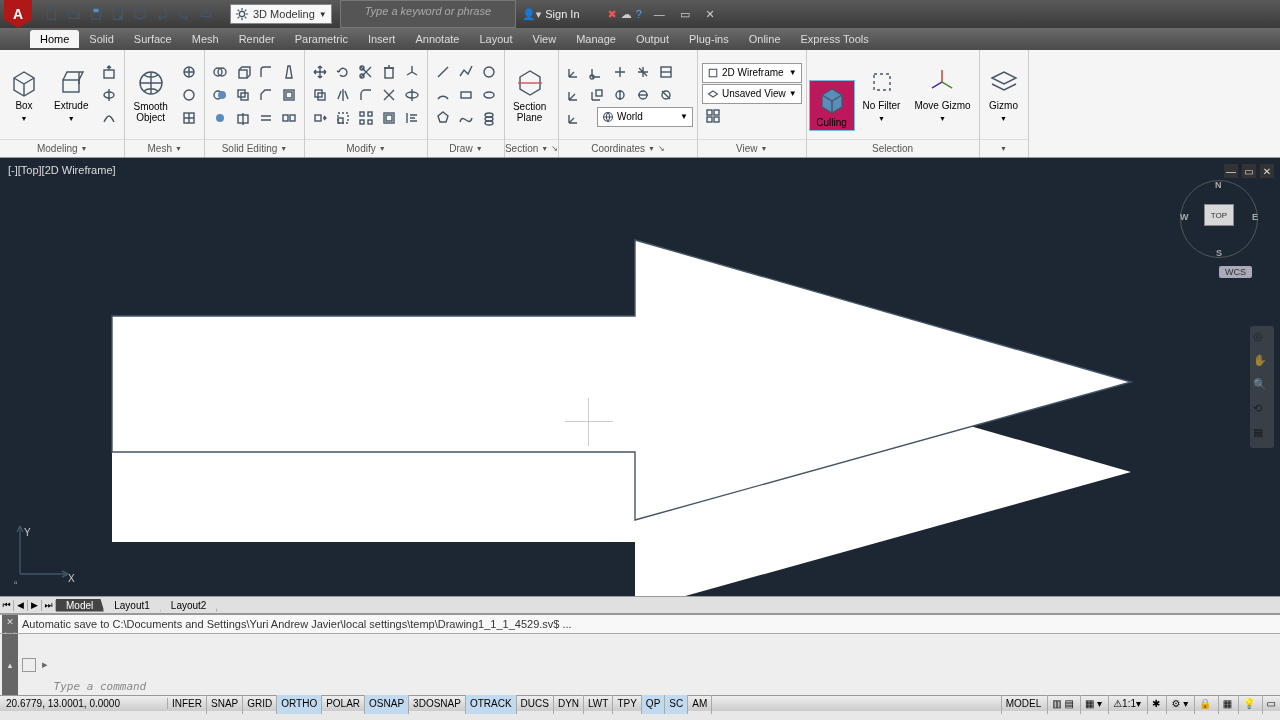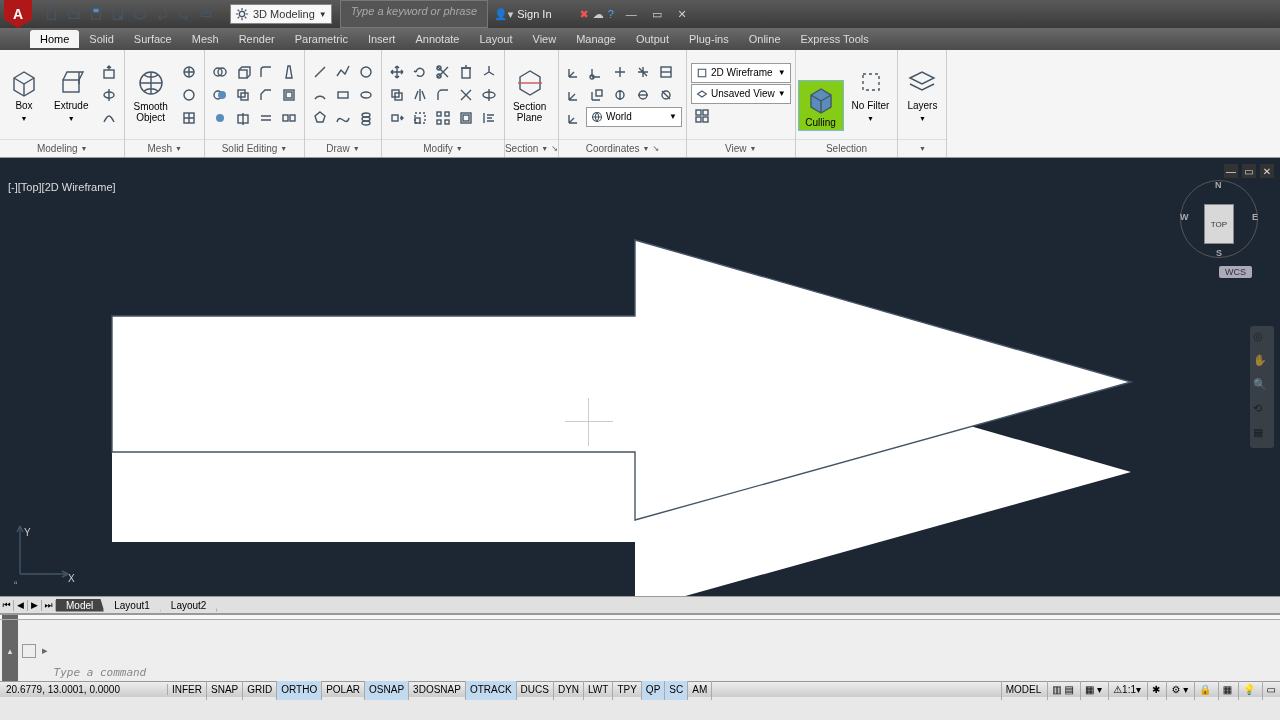--- a/index.html
+++ b/index.html
@@ -6,54 +6,54 @@
 body { width:1280px; height:720px; background:#e8e8e8; overflow:hidden; font-size:11px; }
 .titlebar { height:28px; background:linear-gradient(#5a5a5a,#3a3a3a); display:flex; align-items:center; color:#ccc; }
 .app-icon { width:28px; height:28px; background:#b01818; clip-path:polygon(0 0,100% 0,100% 70%,50% 100%,0 70%); margin:0 4px; display:flex; justify-content:center; align-items:center; color:#fff; font-weight:bold; font-size:14px; }
 .qat { display:flex; gap:2px; padding:0 6px; }
 .qat-btn { height:20px; min-width:20px; padding:0 2px; display:flex; align-items:center; justify-content:center; cursor:pointer; }
 .qat-btn svg { width:14px; height:14px; }
 .ws-sel { background:#f8f8f8; border:1px solid #888; height:20px; margin:0 8px; display:flex; align-items:center; padding:0 4px; gap:4px; color:#333; }
 .ws-sel .gear { width:14px; height:14px; }
 .titlebar-center { flex:1; text-align:center; font-size:12px; color:#ddd; }
 .titlebar-right { display:flex; align-items:center; gap:6px; padding-right:6px; }
-.search-box { background:#555; border:1px solid #777; height:28px; padding:0 10px; color:#aaa; font-style:italic; line-height:20px; min-width:120px; }
+.search-box { background:#555; border:1px solid #777; height:28px; padding:0 24px; color:#aaa; font-style:italic; line-height:20px; min-width:120px; }
 .win-controls span { padding:0 6px; cursor:pointer; }
 .infocenter { display:flex; gap:4px; align-items:center; }
 
 .tabstrip { height:22px; background:linear-gradient(#6a6a6a,#4a4a4a); display:flex; align-items:center; padding-left:30px; }
 .tab { padding:3px 10px; color:#ddd; font-size:11px; cursor:pointer; border-top-left-radius:3px; border-top-right-radius:3px; }
 .tab.active { background:#f5f5f5; color:#000; }
 
 .ribbon { height:108px; background:#f5f5f5; border-bottom:1px solid #999; display:flex; }
 .panel { display:flex; flex-direction:column; border-right:1px solid #ccc; }
 .panel-body { flex:1; display:flex; align-items:center; padding:2px; gap:2px; }
 .panel-title { height:18px; font-size:10px; color:#555; text-align:center; border-top:1px solid #ddd; display:flex; align-items:center; justify-content:center; gap:3px; }
 .panel-title .dd { font-size:7px; }
 .bigbtn { display:flex; flex-direction:column; align-items:center; justify-content:center; padding:2px 6px; cursor:pointer; gap:2px; min-width:44px; }
 .bigbtn .ico { width:32px; height:32px; }
 .bigbtn span { font-size:10px; text-align:center; line-height:11px; }
-.bigbtn.active { background:#84cc16; border:1px solid #7ab6e0;margin-top:21px; }
+.bigbtn.active { background:#be185d; border:1px solid #7ab6e0;margin-top:21px; }
 .toolgrid { display:grid; grid-template-rows:repeat(3,22px); gap:1px; padding:2px; }
 .toolgrid.c1 { grid-template-columns:22px; }
 .toolgrid.c3 { grid-template-columns:repeat(3,22px); }
 .toolgrid.c4 { grid-template-columns:repeat(4,22px); }
 .tbtn { width:22px; height:22px; display:flex; align-items:center; justify-content:center; cursor:pointer; border:1px solid transparent; }
 .tbtn svg { width:16px; height:16px; }
 .combo { background:#fff; border:1px solid #999; height:20px; display:flex; align-items:center; padding:0 4px; gap:3px; font-size:10px; min-width:96px; }
 .combo .dd { margin-left:auto; font-size:8px; }
 .coord-col { display:flex; flex-direction:column; gap:1px; padding:2px; }
 
 .canvas-wrap { position:relative; height:438px; background:#1d2733; }
-.viewport-label { position:absolute; top:23px; left:8px; color:#ddd; font-size:11px; }
+.viewport-label { position:absolute; top:6px; left:8px; color:#ddd; font-size:11px; }
 .view-ctrls { position:absolute; top:6px; right:6px; display:flex; gap:4px; }
 .vc { width:14px; height:14px; background:#333; color:#ddd; display:flex; align-items:center; justify-content:center; font-size:10px; cursor:pointer; }
 .viewcube { position:absolute; top:22px; right:22px; width:78px; height:78px; }
 .viewcube .ring { position:absolute; inset:0; border:1px solid #555; border-radius:50%; }
-.viewcube .cube { position:absolute; top:24px; left:24px; width:30px; height:40px; background:#d8d8d8; border:1px solid #888; color:#333; font-size:8px; display:flex; align-items:center; justify-content:center; }
+.viewcube .cube { position:absolute; top:24px; left:24px; width:30px; height:22px; background:#d8d8d8; border:1px solid #888; color:#333; font-size:8px; display:flex; align-items:center; justify-content:center; }
 .viewcube .dir { position:absolute; color:#aaa; font-size:9px; font-weight:bold; }
 .wcs-badge { position:absolute; top:108px; right:28px; background:#aab; color:#333; font-size:9px; padding:1px 6px; border-radius:2px; }
 .navbar { position:absolute; top:168px; right:6px; width:24px; background:rgba(120,120,120,.3); border-radius:3px; padding:4px 0; display:flex; flex-direction:column; gap:6px; align-items:center; }
 .navbar div { width:18px; height:18px; opacity:.5; }
 .crosshair { position:absolute; top:240px; left:565px; width:48px; height:48px; }
 .crosshair::before,.crosshair::after { content:""; position:absolute; background:#ccc; }
 .crosshair::before { left:23px; top:0; width:1px; height:48px; }
 .crosshair::after { top:23px; left:0; height:1px; width:48px; }
 .ucs { position:absolute; bottom:10px; left:10px; color:#ccc; font-size:10px; }
 
@@ -329,78 +329,20 @@
       </div>
     </div>
     <div class="panel-title">
         <span>Solid Editing</span>
         <span class="dd">▼</span>
       </div>
   </div>
 
   <div class="panel">
     <div class="panel-body">
-      <div class="toolgrid c3">
-        <div class="tbtn">
-            <svg viewBox="0 0 16 16">
-              <path d="M3 13L13 3"></path>
-            </svg>
-          </div>
-        <div class="tbtn">
-            <svg viewBox="0 0 16 16">
-              <path d="M2 12l4-6 4 4 4-8"></path>
-            </svg>
-          </div>
-        <div class="tbtn">
-            <svg viewBox="0 0 16 16">
-              <circle cx="8" cy="8" r="5"></circle>
-            </svg>
-          </div>
-        <div class="tbtn">
-            <svg viewBox="0 0 16 16">
-              <path d="M3 12a6 6 0 0 1 10 0"></path>
-            </svg>
-          </div>
-        <div class="tbtn">
-            <svg viewBox="0 0 16 16">
-              <rect x="3" y="5" width="10" height="6"></rect>
-            </svg>
-          </div>
-        <div class="tbtn">
-            <svg viewBox="0 0 16 16">
-              <ellipse cx="8" cy="8" rx="5" ry="3"></ellipse>
-            </svg>
-          </div>
-        <div class="tbtn">
-            <svg viewBox="0 0 16 16">
-              <path d="M8 2l5 4-2 6H5l-2-6z"></path>
-            </svg>
-          </div>
-        <div class="tbtn">
-            <svg viewBox="0 0 16 16">
-              <path d="M2 12c3-10 9 6 12-4"></path>
-            </svg>
-          </div>
-        <div class="tbtn">
-            <svg viewBox="0 0 16 16">
-              <ellipse cx="8" cy="5" rx="4" ry="2"></ellipse>
-              <ellipse cx="8" cy="9" rx="4" ry="2"></ellipse>
-              <ellipse cx="8" cy="13" rx="4" ry="2"></ellipse>
-            </svg>
-          </div>
-      </div>
-    </div>
-    <div class="panel-title">
-        <span>Draw</span>
-        <span class="dd">▼</span>
-      </div>
-  </div>
-
-  <div class="panel">
-    <div class="panel-body">
       <div class="toolgrid" style="grid-template-columns:repeat(5,22px)">
         <div class="tbtn">
             <svg viewBox="0 0 16 16">
               <path d="M8 2v12M2 8h12M8 2l-2 2M8 2l2 2M8 14l-2-2M8 14l2-2M2 8l2-2M2 8l2 2M14 8l-2-2M14 8l-2 2"></path>
             </svg>
           </div>
         <div class="tbtn">
             <svg viewBox="0 0 16 16">
               <path d="M4 8a4 4 0 1 1 1 3M4 8l-2-1M4 8l1-2"></path>
             </svg>
@@ -478,20 +420,78 @@
           </div>
         <div class="tbtn">
             <svg viewBox="0 0 16 16">
               <path d="M3 3v10M6 5h7M6 8h5M6 11h7"></path>
             </svg>
           </div>
       </div>
     </div>
     <div class="panel-title">
         <span>Modify</span>
+        <span class="dd">▼</span>
+      </div>
+  </div>
+
+  <div class="panel">
+    <div class="panel-body">
+      <div class="toolgrid c3">
+        <div class="tbtn">
+            <svg viewBox="0 0 16 16">
+              <path d="M3 13L13 3"></path>
+            </svg>
+          </div>
+        <div class="tbtn">
+            <svg viewBox="0 0 16 16">
+              <path d="M2 12l4-6 4 4 4-8"></path>
+            </svg>
+          </div>
+        <div class="tbtn">
+            <svg viewBox="0 0 16 16">
+              <circle cx="8" cy="8" r="5"></circle>
+            </svg>
+          </div>
+        <div class="tbtn">
+            <svg viewBox="0 0 16 16">
+              <path d="M3 12a6 6 0 0 1 10 0"></path>
+            </svg>
+          </div>
+        <div class="tbtn">
+            <svg viewBox="0 0 16 16">
+              <rect x="3" y="5" width="10" height="6"></rect>
+            </svg>
+          </div>
+        <div class="tbtn">
+            <svg viewBox="0 0 16 16">
+              <ellipse cx="8" cy="8" rx="5" ry="3"></ellipse>
+            </svg>
+          </div>
+        <div class="tbtn">
+            <svg viewBox="0 0 16 16">
+              <path d="M8 2l5 4-2 6H5l-2-6z"></path>
+            </svg>
+          </div>
+        <div class="tbtn">
+            <svg viewBox="0 0 16 16">
+              <path d="M2 12c3-10 9 6 12-4"></path>
+            </svg>
+          </div>
+        <div class="tbtn">
+            <svg viewBox="0 0 16 16">
+              <ellipse cx="8" cy="5" rx="4" ry="2"></ellipse>
+              <ellipse cx="8" cy="9" rx="4" ry="2"></ellipse>
+              <ellipse cx="8" cy="13" rx="4" ry="2"></ellipse>
+            </svg>
+          </div>
+      </div>
+    </div>
+    <div class="panel-title">
+        <span>Draw</span>
         <span class="dd">▼</span>
       </div>
   </div>
 
   <div class="panel">
     <div class="panel-body">
       <div class="bigbtn">
         <svg class="ico" viewBox="0 0 32 32">
             <path d="M6 10l10-6 10 6v12l-10 6-10-6z"></path>
             <path d="M4 16h24" stroke="#c55"></path>
@@ -563,21 +563,21 @@
                 <circle cx="8" cy="8" r="4"></circle>
               </svg>
             </div>
           <div class="tbtn">
               <svg viewBox="0 0 16 16">
                 <path d="M4 4l8 8"></path>
                 <circle cx="8" cy="8" r="4"></circle>
               </svg>
             </div>
         </div>
-        <div style="display:flex;gap:1px">
+        <div style="display:flex;gap:12px">
           <div class="tbtn">
               <svg viewBox="0 0 16 16">
                 <path d="M3 13V5M3 13h8M3 13l5-5"></path>
               </svg>
             </div>
           <div class="combo">
               <svg width="12" height="12" viewBox="0 0 16 16">
                 <circle cx="8" cy="8" r="6"></circle>
                 <path d="M2 8h12M8 2c3 4 3 8 0 12M8 2c-3 4-3 8 0 12"></path>
               </svg>
@@ -638,34 +638,43 @@
           </svg>
         <span>Culling</span>
       </div>
       <div class="bigbtn">
         <svg class="ico" viewBox="0 0 32 32">
             <rect x="8" y="8" width="16" height="16" stroke-dasharray="3"></rect>
           </svg>
         <span>No Filter</span>
           <span style="font-size:7px">▼</span>
       </div>
+      <div class="bigbtn">
+        <svg class="ico" viewBox="0 0 32 32">
+            <path d="M16 4v12M16 16l10 6M16 16l-10 6" stroke="#c33"></path>
+            <path d="M16 16l10 6" stroke="#3a3"></path>
+            <path d="M16 16l-10 6" stroke="#33c"></path>
+          </svg>
+        <span>Move Gizmo</span>
+          <span style="font-size:7px">▼</span>
+      </div>
     </div>
     <div class="panel-title">
         <span>Selection</span>
       </div>
   </div>
 
   <div class="panel">
     <div class="panel-body">
       <div class="bigbtn">
         <svg class="ico" viewBox="0 0 32 32">
             <path d="M4 12l12-6 12 6-12 6z"></path>
             <path d="M4 18l12 6 12-6"></path>
           </svg>
-        <span>Layers</span>
+        <span>Gizmo</span>
           <span style="font-size:7px">▼</span>
       </div>
     </div>
     <div class="panel-title">
         <span class="dd">▼</span>
       </div>
   </div>
 
 </div>
 
@@ -724,20 +733,21 @@
   <div class="ltab active">Model</div>
   <div class="ltab">Layout1</div>
   <div class="ltab">Layout2</div>
 </div>
 
 <div class="cmd-history">
   <div class="side">
       <span>✕</span>
       <span>⋮⋮</span>
     </div>
+  <div>Automatic save to C:\Documents and Settings\Yuri Andrew Javier\local settings\temp\Drawing1_1_1_4529.sv$ ...</div>
 </div>
 <div class="cmd-input-row">
   <div class="side">
       <span>▴</span>
     </div>
   <div class="prompt-ico"></div>
   <span style="color:#666">▸</span>
   <div class="cmd-input">Type a command</div>
 </div>
 

